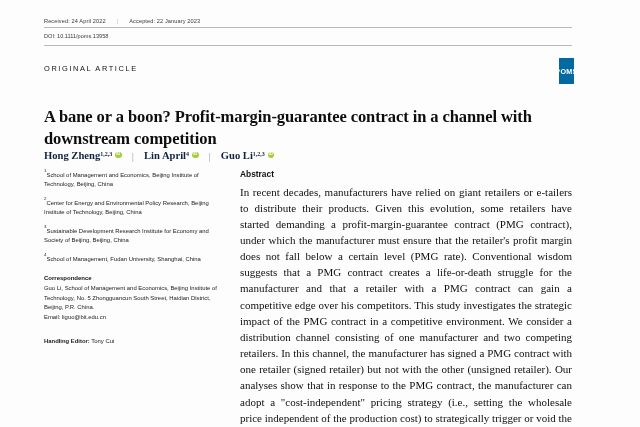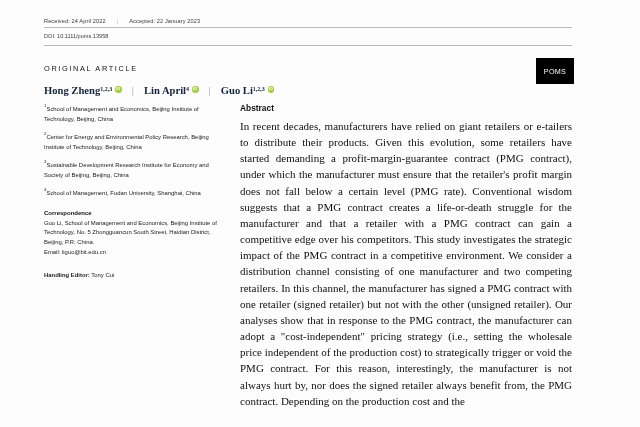--- a/index.html
+++ b/index.html
@@ -55,27 +55,27 @@
     min-height: 26px;
   }
   .article-type {
     font-family: "Liberation Sans", sans-serif;
     font-size: 7.4px;
     letter-spacing: 0.22em;
     color: #111111;
     padding-top: 6px;
   }
   .logo {
-    width: 38px;
+    width: 15px;
     height: 26px;
-    background: #000000;
+    background: #0369a1;
     color: #ffffff;
     font-family: "Liberation Sans", sans-serif;
     font-size: 7.2px;
-    font-weight: normal;
+    font-weight: bold;
     letter-spacing: 0.04em;
     display: flex;
     align-items: center;
     justify-content: center;
     margin-right: -2px;
   }
 
   
   .title {
     font-family: "Liberation Serif", serif;
@@ -217,20 +217,21 @@
     <span>Accepted: 22 January 2023</span>
   </div>
 
   <div class="doi">DOI: 10.1111/poms.13958</div>
 
   <div class="type-row">
     <div class="article-type">ORIGINAL ARTICLE</div>
     <div class="logo">POMS</div>
   </div>
 
+  <div class="title">A bane or a boon? Profit-margin-guarantee contract in a channel with downstream competition</div>
 
   <div class="authors">
     <span class="author">
       <span>Hong Zheng</span>
         <span class="sup">1,2,3</span>
         <span class="orcid"></span>
     </span>
     <span class="vbar">|</span>
     <span class="author">
       <span>Lin April</span>

